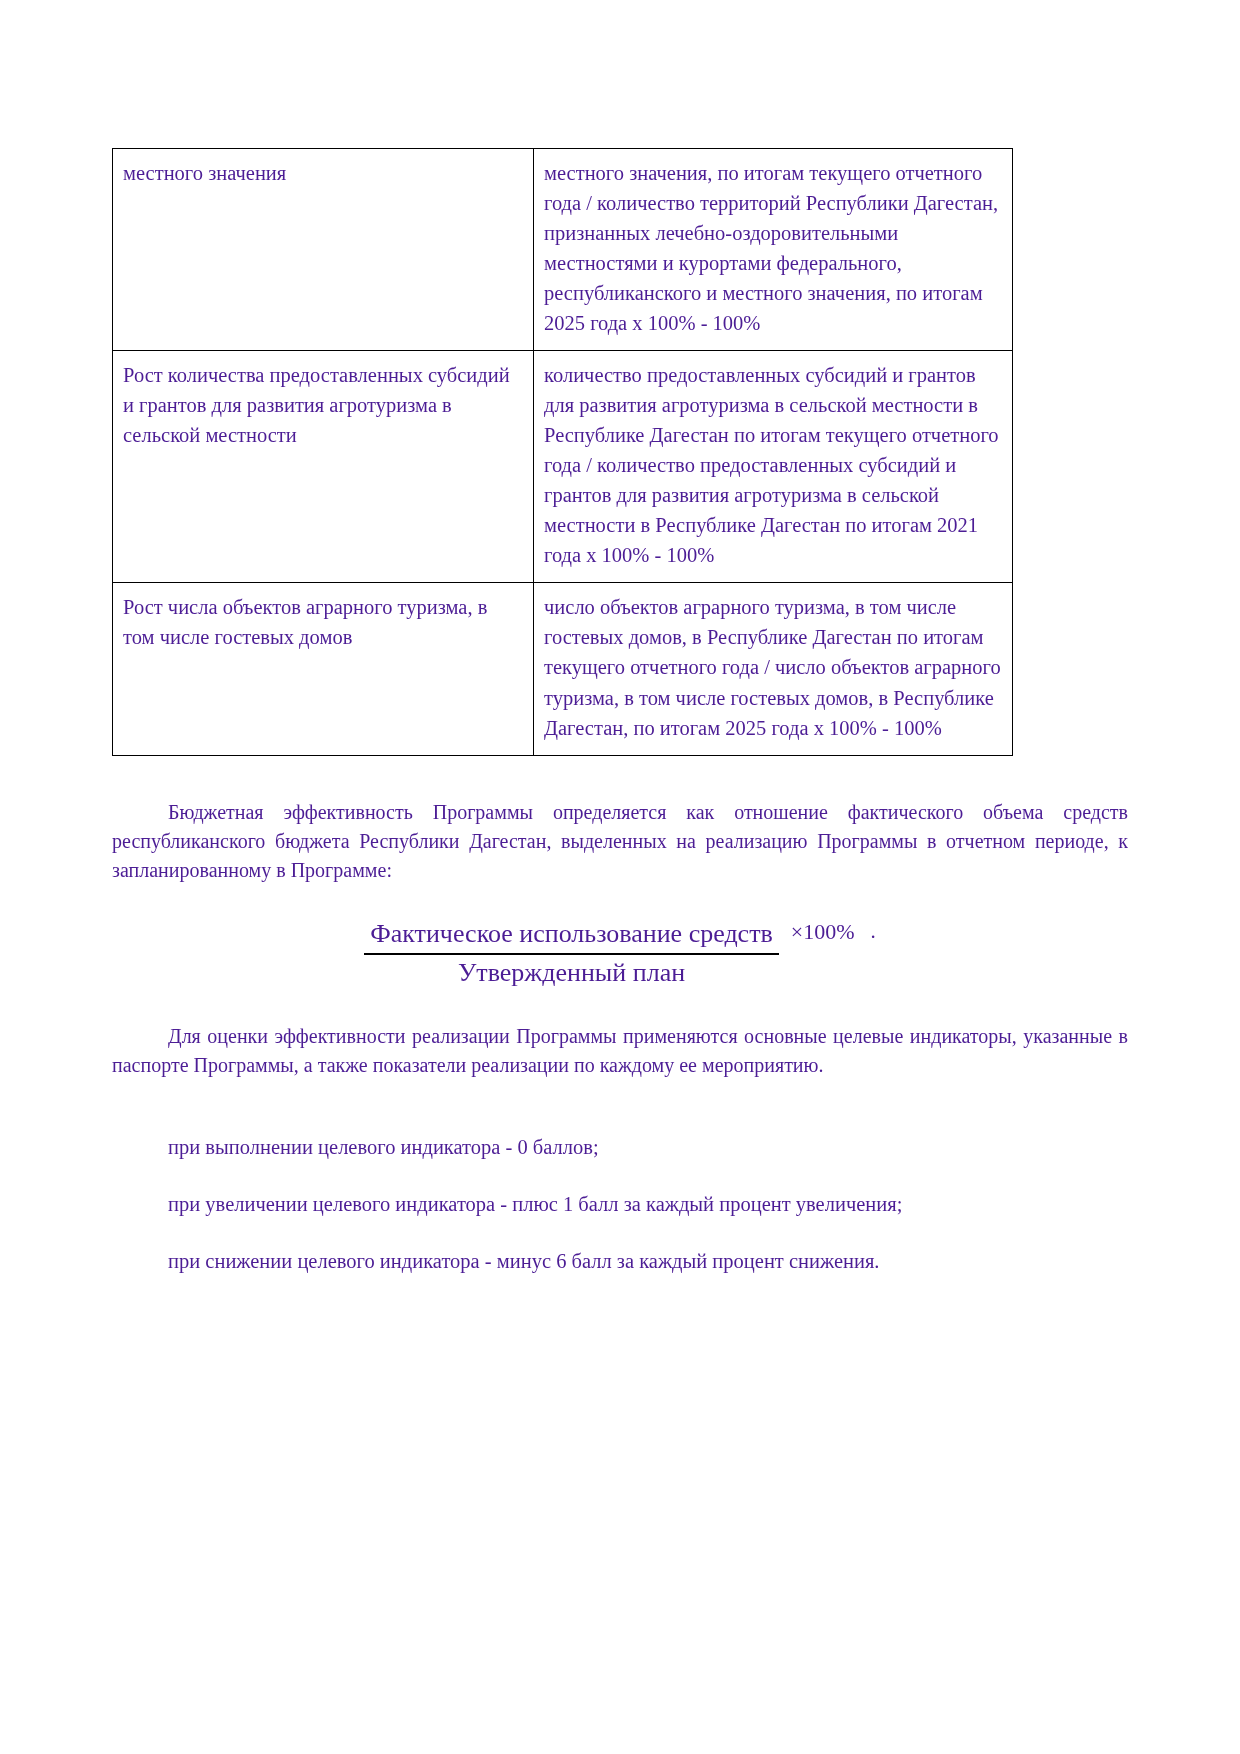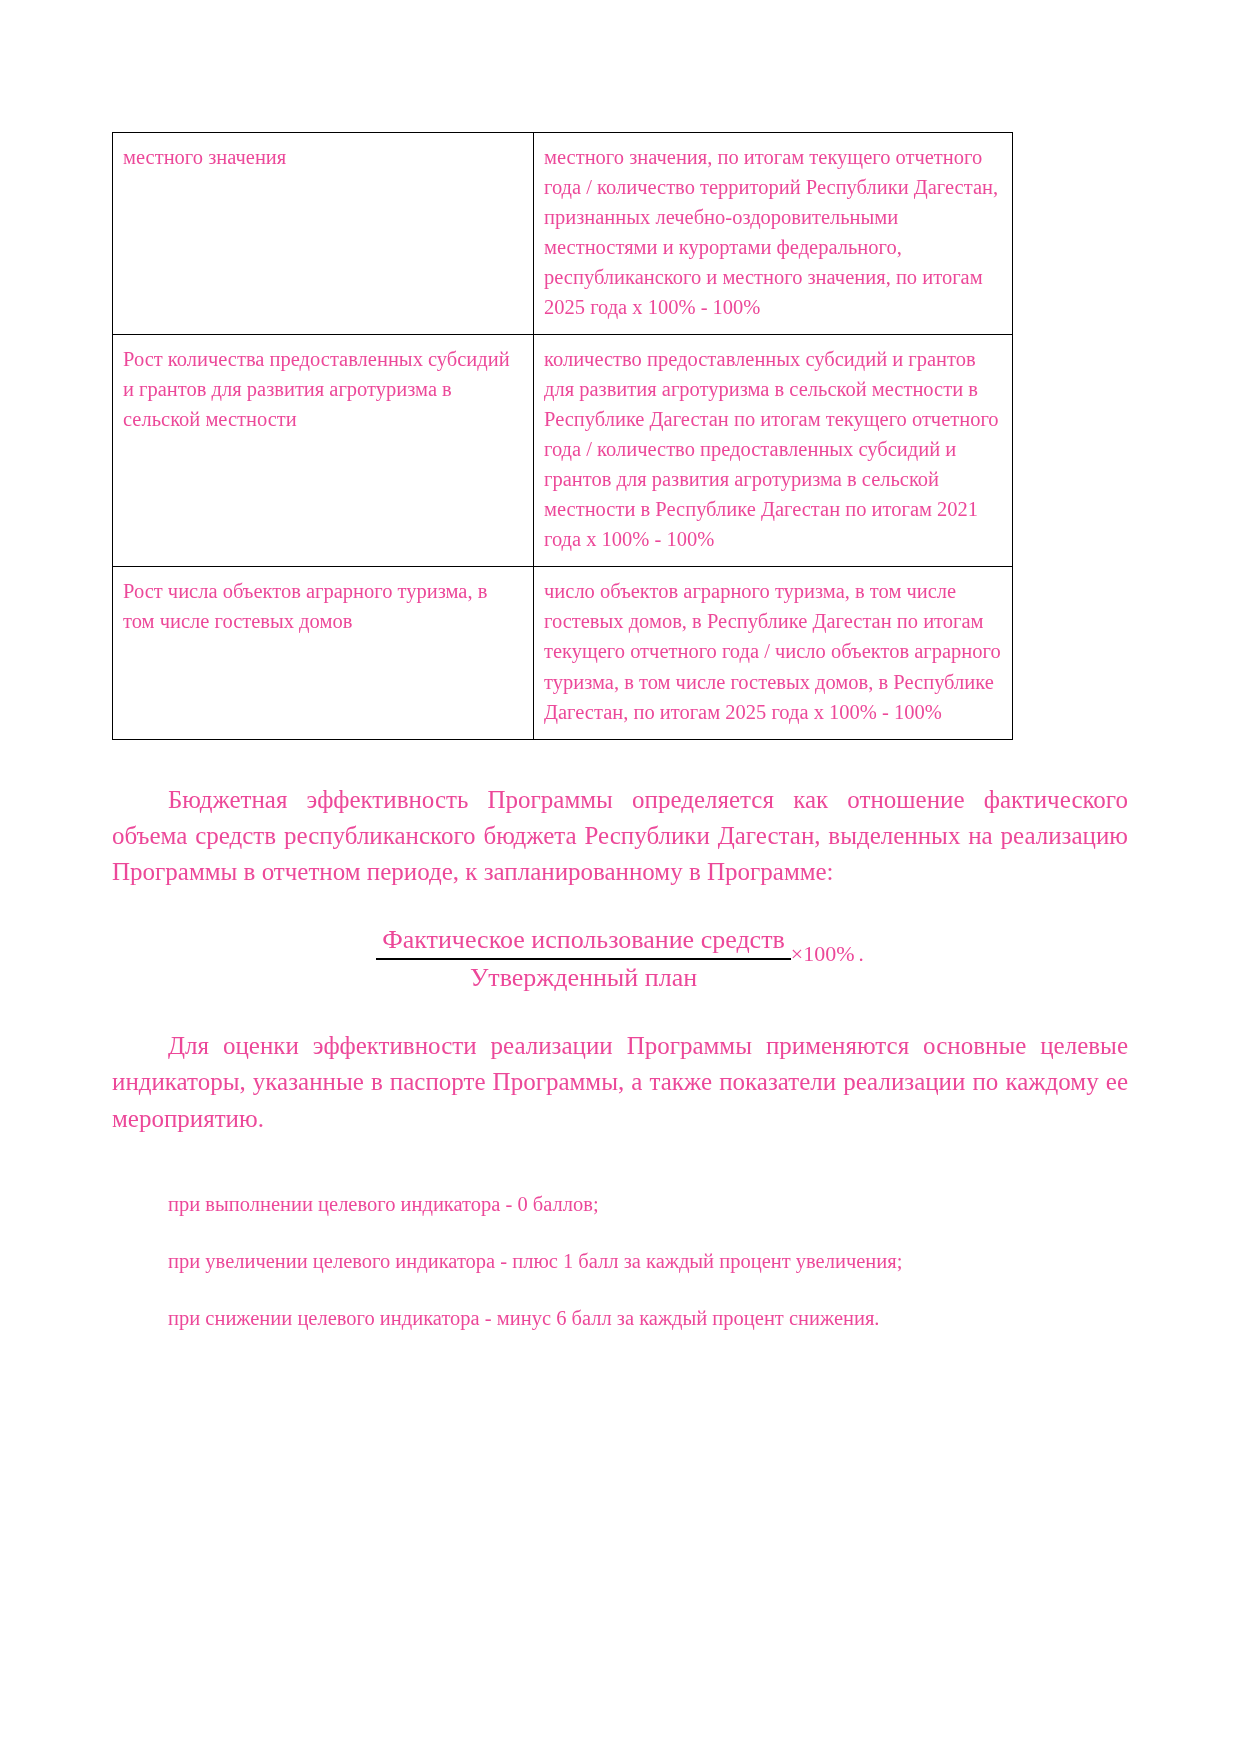--- a/index.html
+++ b/index.html
@@ -6,23 +6,23 @@
   html, body {
     margin: 0;
     padding: 0;
     background: #ffffff;
   }
   .page {
     position: relative;
     width: 1240px;
     height: 1598px;
     background: #ffffff;
-    margin: 0 auto;
+    margin: 16px auto;
     font-family: "Liberation Serif", "DejaVu Serif", serif;
-    color: #ec4899;
+    color: #4c1d95;
     box-sizing: border-box;
   }
   .content {
     position: absolute;
     left: 112px;
     top: 132px;
     width: 1016px;
   }
 
   
@@ -39,39 +39,40 @@
     font-size: 20.5px;
     line-height: 1.465;
     font-family: "Liberation Serif", "DejaVu Serif", serif;
   }
   td.col-left { width: 400px; }
   td.col-right { width: 458px; }
   .cell-text { display: block; white-space: pre-line; }
 
   
   p.body-par {
-    font-size: 25px;
+    font-size: 20px;
     line-height: 1.455;
     text-align: justify;
     text-indent: 56px;
     margin: 0;
     width: 1016px;
     hyphens: none;
   }
   .gap-after-table { height: 42px; }
   .gap-small { height: 26px; }
   .gap-mid { height: 34px; }
 
   
   .formula-wrap {
     width: 1016px;
     display: flex;
     justify-content: center;
-    align-items: center;
+    align-items: flex-start;
     margin: 0;
+    gap: 12px;
   }
   .fraction {
     display: inline-flex;
     flex-direction: column;
     align-items: center;
     font-size: 26px;
     line-height: 1.18;
   }
   .fraction .numer {
     padding: 0 6px 3px 6px;

